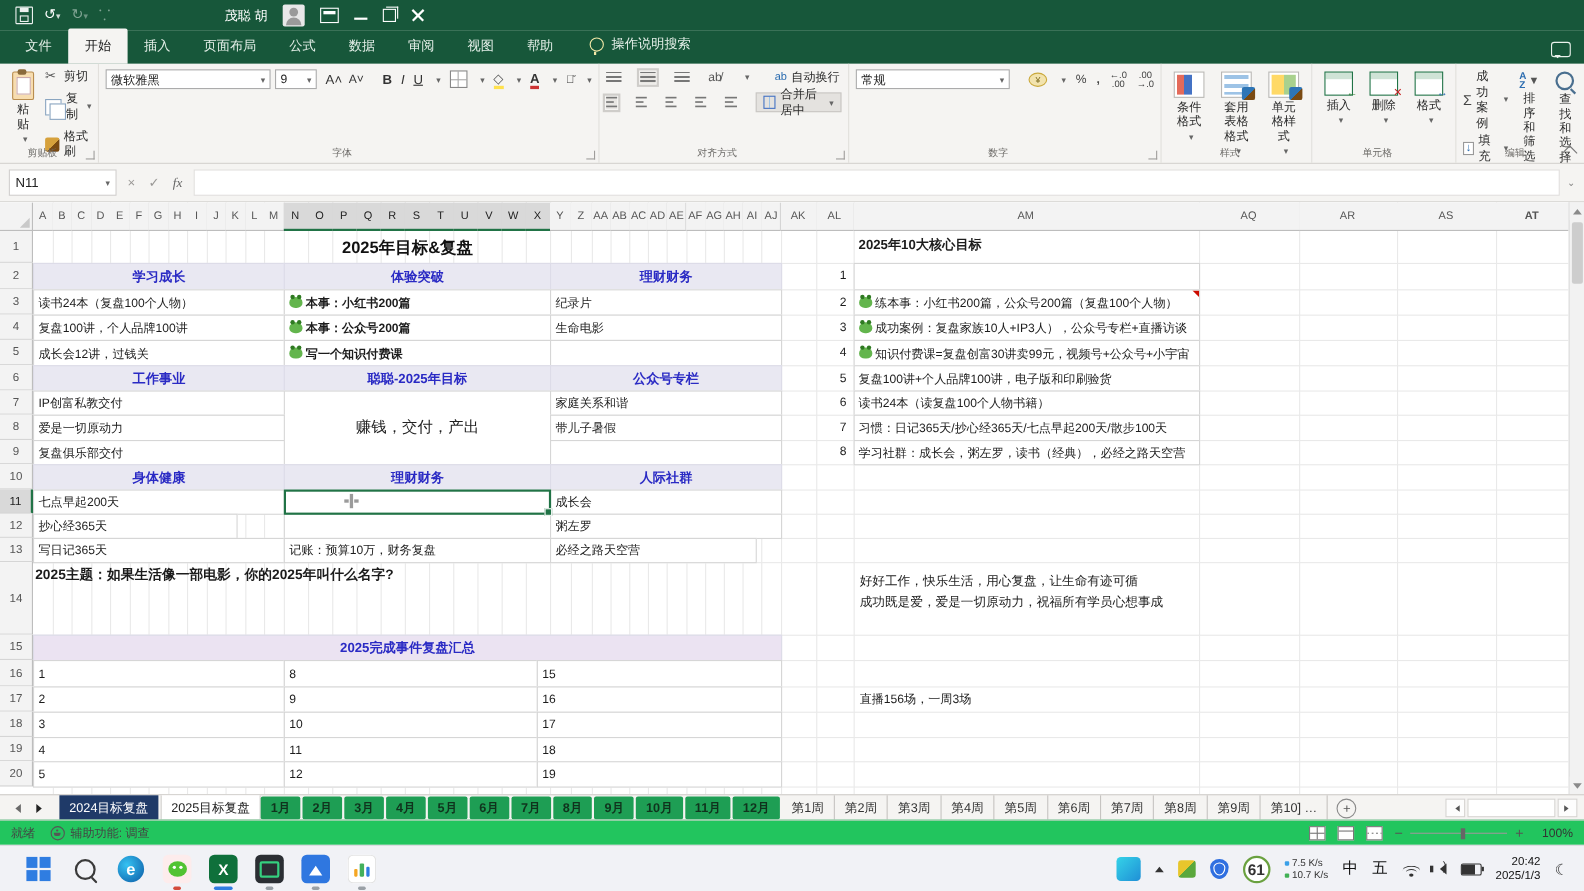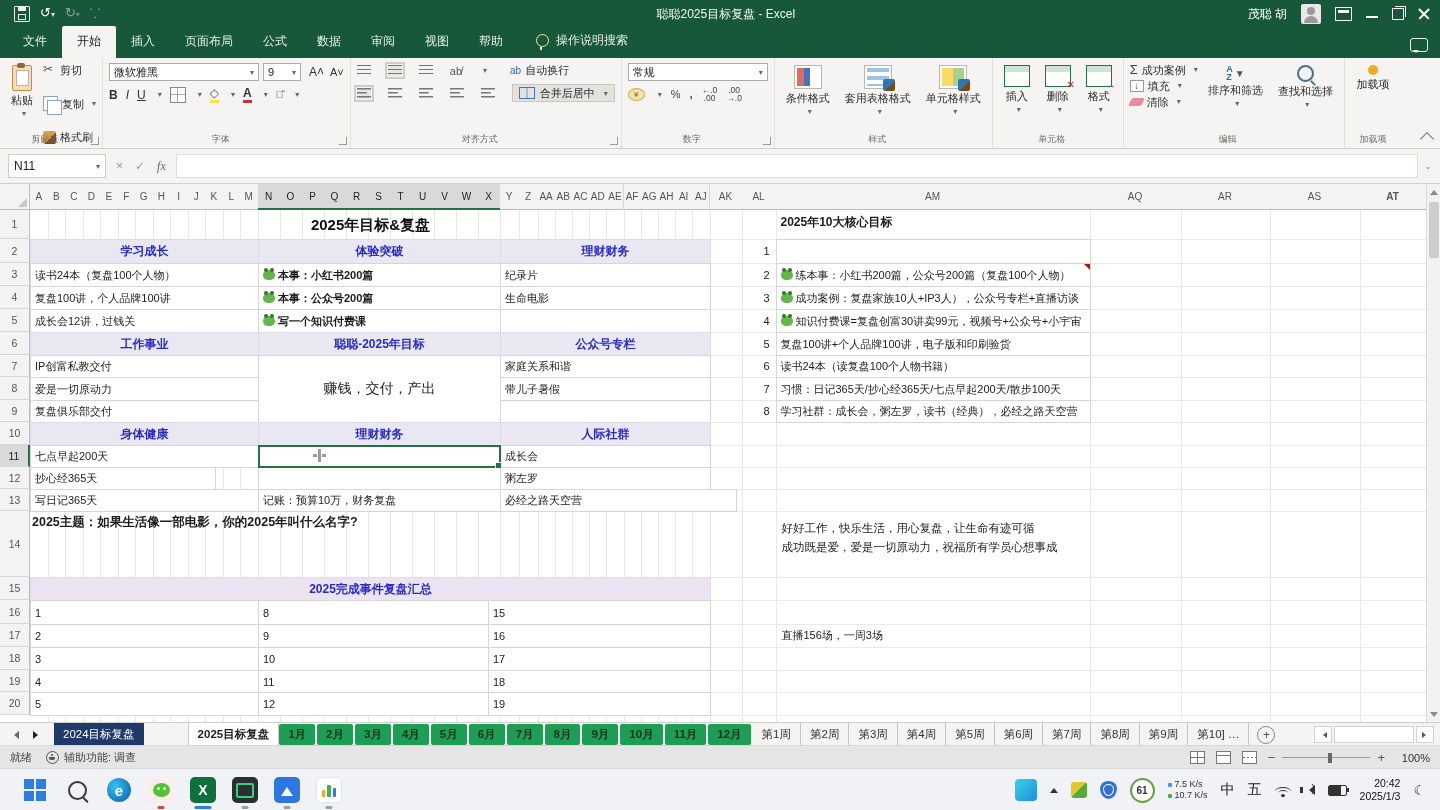--- a/index.html
+++ b/index.html
@@ -39,31 +39,31 @@
   .bulb:after{content:"";position:absolute;left:3px;bottom:-4px;width:2px;height:3px;background:#f4e9a8;}
   .menu-comment{position:absolute;right:12px;bottom:6px;width:16px;height:12px;border:1.5px solid #eaf2ec;border-radius:3px;}
   .menu-comment:after{content:"";position:absolute;bottom:-5px;left:2px;border:3px solid transparent;border-top-color:#eaf2ec;}
   
   .ribbon{position:absolute;top:58px;left:0;right:0;height:90px;background:#f5f4f2;border-bottom:1px solid #d2d0cd;display:flex;}
   .rgroup{position:relative;border-right:1px solid #e2e0dc;padding:5px 6px 15px;display:flex;align-items:flex-start;gap:5px;}
   .glabel{position:absolute;bottom:2px;left:0;right:12px;text-align:center;font-size:9px;color:#6d6b68;}
   .launcher{position:absolute;right:3px;bottom:3px;width:7px;height:7px;border-right:1.5px solid #8a8886;border-bottom:1.5px solid #8a8886;opacity:.8;}
   .bigbtn{display:flex;flex-direction:column;align-items:center;justify-content:flex-start;font-size:11px;color:#2b2b2b;padding:2px 5px;line-height:13px;text-align:center;}
   .bigbtn .bicon{margin-bottom:3px;}
-  .smallstack{display:flex;flex-direction:column;gap:19px;justify-content:center;}
+  .smallstack{display:flex;flex-direction:column;gap:6px;justify-content:center;}
   .smallbtn{display:flex;align-items:center;gap:4px;font-size:11px;color:#2b2b2b;line-height:14px;}
   .clip{width:18px;height:24px;background:#f7ddb0;border:1px solid #b98d4f;border-radius:2px;position:relative;}
   .clip:before{content:"";position:absolute;top:-3px;left:4px;width:8px;height:5px;background:#8a6a3a;border-radius:2px;}
   .clip:after{content:"";position:absolute;top:4px;left:3px;width:11px;height:14px;background:#fff;border:1px solid #caa;}
   .mini{width:13px;height:13px;display:inline-block;position:relative;flex:none;}
   .scissors:before{content:"\2702";font-size:12px;color:#555;position:absolute;top:-2px;}
   .copyic{border:1px solid #8aa5c0;background:#fff;}
   .copyic:before{content:"";position:absolute;top:3px;left:3px;width:13px;height:13px;border:1px solid #8aa5c0;background:#fff;}
   .brushic{background:linear-gradient(135deg,#d6a13c 55%,#7a4a12 55%);border-radius:2px;}
-  .fontrow{display:flex;flex-direction:column;gap:5px;}
+  .fontrow{display:flex;flex-direction:row;gap:17px;}
   .selbox{display:flex;align-items:center;justify-content:space-between;background:#fff;border:1px solid #ababab;font-size:11px;color:#222;padding:1px 4px;height:18px;box-sizing:border-box;}
   .fname{width:150px;} .fsize{width:38px;margin-left:4px;}
   .carr{font-size:8px;color:#666;margin-left:4px;}
   .fr2{display:flex;align-items:center;gap:8px;font-size:12px;color:#333;}
   .bld{font-weight:bold;} .itl{font-style:italic;} .und{text-decoration:underline;}
   .a-red{border-bottom:3px solid #c33;padding-bottom:0;font-weight:bold;}
   .a-fill{border-bottom:3px solid #ffe14d;font-weight:bold;color:#555;}
   .bordic{width:14px;height:14px;border:1px solid #888;background:
       linear-gradient(#aaa,#aaa) center/100% 1px no-repeat,
       linear-gradient(#aaa,#aaa) center/1px 100% no-repeat,#fff;}
@@ -142,31 +142,31 @@
   .tri-dn{border:4px solid transparent;border-top:5px solid #8a8a8a;margin-bottom:-4px;}
   .vs-thumb{position:absolute;left:2px;width:10px;background:#cdcdcd;border-radius:2px;}
   
   .sheetbar{position:absolute;top:722px;left:0;right:0;height:23px;background:#f5f4f2;border-top:1px solid #cfcdca;display:flex;align-items:stretch;font-size:11.5px;}
   .tabnav{display:flex;align-items:center;gap:14px;padding:0 12px 0 10px;}
   .tnl{border:4px solid transparent;border-right:5px solid #6a6a6a;} 
   .tnr{border:4px solid transparent;border-left:5px solid #222;}
   #sheet-tabs{display:flex;align-items:stretch;}
   .stab{display:flex;align-items:center;padding:0 9px;color:#333;cursor:default;border-right:1px solid #cfcdca;white-space:nowrap;}
   .stab.navy{background:#1f3a68;color:#fff;border-right:none;margin-right:2px;}
-  .stab.active{background:#fff;color:#222;font-weight:bold;border:1px solid #cfcdca;border-top:none;margin-left:42px;}
+  .stab.active{background:#fff;color:#222;font-weight:normal;border:1px solid #cfcdca;border-top:none;}
   .stab.green{background:#1e9e54;color:#10331d;font-weight:bold;border-right:none;margin:1px 2px 1px 0;border-radius:2px;}
   .stab.plain{background:transparent;border-right:1px solid #c6c4c1;}
   .addsheet{width:16px;height:16px;border:1px solid #8a8a8a;border-radius:50%;align-self:center;margin:0 8px;display:flex;align-items:center;justify-content:center;font-size:12px;color:#555;line-height:1;}
   .hscroll{display:flex;align-items:center;margin-left:auto;margin-right:6px;gap:2px;}
   .hs-btn{width:16px;height:15px;background:#fdfdfd;border:1px solid #d5d3d0;display:flex;align-items:center;justify-content:center;}
   .hs-track{width:78px;height:15px;background:#fff;border:1px solid #d5d3d0;}
   .hsl{border:3.5px solid transparent;border-right:4.5px solid #555;}
   .hsr{border:3.5px solid transparent;border-left:4.5px solid #555;}
   
-  .statusbar{position:absolute;top:745px;left:0;right:0;height:23px;background:#e5e5e5;border-top:1px solid #d8d6d3;display:flex;align-items:center;font-size:11px;color:#444;}
+  .statusbar{position:absolute;top:745px;left:0;right:0;height:23px;background:#22c55e;border-top:1px solid #d8d6d3;display:flex;align-items:center;font-size:11px;color:#444;}
   .st-ready{padding:0 14px 0 10px;}
   .acc{display:flex;align-items:center;gap:5px;}
   .accic{width:11px;height:11px;border:1.2px solid #555;border-radius:50%;position:relative;}
   .accic:before{content:"";position:absolute;top:2px;left:4px;width:2px;height:2px;border-radius:50%;background:#555;}
   .accic:after{content:"";position:absolute;top:5px;left:2px;width:6px;height:3px;background:#555;border-radius:0 0 2px 2px;}
   .st-right{margin-left:auto;display:flex;align-items:center;gap:11px;padding-right:10px;}
   .viewic{width:13px;height:11px;border:1px solid #777;background:#fff;}
   .viewic.grid{background:linear-gradient(#777,#777) center/100% 1px no-repeat,linear-gradient(#777,#777) center/1px 100% no-repeat,#fff;}
   .viewic.page{background:linear-gradient(#777,#777) 0 3px/100% 1px no-repeat,#fff;}
   .viewic.brk{background:linear-gradient(90deg,#777 2px,transparent 2px) 0 50%/4px 1px repeat-x,#fff;}
@@ -199,21 +199,21 @@
   .chartapp{background:#fff;box-shadow:inset 0 0 0 1px #e3e3e3;}
   .chartapp .bars{display:flex;align-items:flex-end;gap:2px;height:14px;}
   .chartapp .bars i{width:3.5px;border-radius:1px;}
   .tray{margin-left:auto;display:flex;align-items:center;gap:13px;padding-right:14px;color:#222;}
   .tr-app{width:22px;height:22px;border-radius:4px;}
   .teal{background:linear-gradient(135deg,#35d3e8,#1f8fd6);}
   .chev{border:4px solid transparent;border-bottom:5px solid #333;margin-top:-3px;}
   .ygreen{width:16px;height:16px;border-radius:3px;background:linear-gradient(135deg,#e7c62c 50%,#5aa83c 50%);}
   .shield{width:17px;height:18px;background:#2f6fe0;border-radius:50% 50% 50% 50%/40% 40% 60% 60%;position:relative;}
   .shield:before{content:"";position:absolute;inset:3px;border:1.5px solid #fff;border-radius:inherit;}
-  .badge61{width:21px;height:21px;border-radius:50%;border:2px solid #6aa13f;display:flex;align-items:center;justify-content:center;font-size:10px;font-weight:bold;color:#333;background:#fff;}
+  .badge61{width:21px;height:21px;border-radius:50%;border:2px solid #6aa13f;display:flex;align-items:center;justify-content:center;font-size:14px;font-weight:bold;color:#333;background:#fff;}
   .net{display:flex;flex-direction:column;align-items:flex-start;font-size:9px;line-height:11px;color:#333;}
   .net .u:before{content:"";display:inline-block;width:4px;height:4px;background:#3aa0e8;margin-right:3px;border-radius:1px;}
   .net .d:before{content:"";display:inline-block;width:4px;height:4px;background:#41b055;margin-right:3px;border-radius:1px;}
   .imetxt{font-size:14px;color:#111;}
   .wifi{width:16px;height:12px;position:relative;}
   .wifi i{position:absolute;left:50%;bottom:0;transform:translateX(-50%);border:1.6px solid #333;border-bottom:none;border-left:none;border-right:none;border-radius:50% 50% 0 0;}
   .wifi i:nth-child(1){width:16px;height:8px;}
   .wifi i:nth-child(2){width:10px;height:5px;}
   .wifi i:nth-child(3){width:4px;height:3px;border:none;background:#333;border-radius:50%;height:3px;bottom:-1px;}
   .spk{width:0;height:0;border:5px solid transparent;border-right:6px solid #333;position:relative;}
@@ -229,21 +229,20 @@
 
 <div id="app">
 
   <div class="titlebar">
     <div class="qat">
       <span class="qicon floppy"></span>
       <span class="uchar">↺<span class="caret-sm">▾</span></span>
       <span class="uchar dim">↻<span class="caret-sm">▾</span></span>
       <span class="uchar dim">⸪</span>
     </div>
-    <div class="tb-title">聪聪2025目标复盘 - Excel</div>
     <div class="tb-right">
       <span class="user-name">茂聪 胡</span>
       <span class="avatar"></span>
       <span class="ribdisp"></span>
       <span class="win-min"></span>
       <span class="win-rest"></span>
       <span class="win-x"></span>
     </div>
   </div>
 
@@ -696,21 +695,21 @@
         </div>
         <div class="tcell " style="left: 500px; top: 283px; width: 211px; height: 23px;">
           <span>粥左罗</span>
         </div>
         <div class="tcell " style="left: 30px; top: 305px; width: 229px; height: 23px;">
           <span>写日记365天</span>
         </div>
         <div class="tcell " style="left: 258px; top: 305px; width: 243px; height: 23px;">
           <span>记账：预算10万，财务复盘</span>
         </div>
-        <div class="tcell " style="left: 500px; top: 305px; width: 237px; height: 23px;">
+        <div class="tcell " style="left: 500px; top: 305px; width: 188px; height: 23px;">
           <span>必经之路天空营</span>
         </div>
         <div class="freecell" style="left: 32px; top: 330px; font-weight: bold; font-size: 12.5px;">2025主题：如果生活像一部电影，你的2025年叫什么名字?</div>
         <div class="tcell hdr" style="left: 30px; top: 393px; width: 681px; height: 24px; background: rgb(235, 227, 242);">2025完成事件复盘汇总</div>
         <div class="tcell " style="left: 30px; top: 416px; width: 229px; height: 25px;">1</div>
         <div class="tcell " style="left: 258px; top: 416px; width: 231px; height: 25px;">8</div>
         <div class="tcell " style="left: 488px; top: 416px; width: 223px; height: 25px;">15</div>
         <div class="tcell " style="left: 30px; top: 440px; width: 229px; height: 24px;">2</div>
         <div class="tcell " style="left: 258px; top: 440px; width: 231px; height: 24px;">9</div>
         <div class="tcell " style="left: 488px; top: 440px; width: 223px; height: 24px;">16</div>

